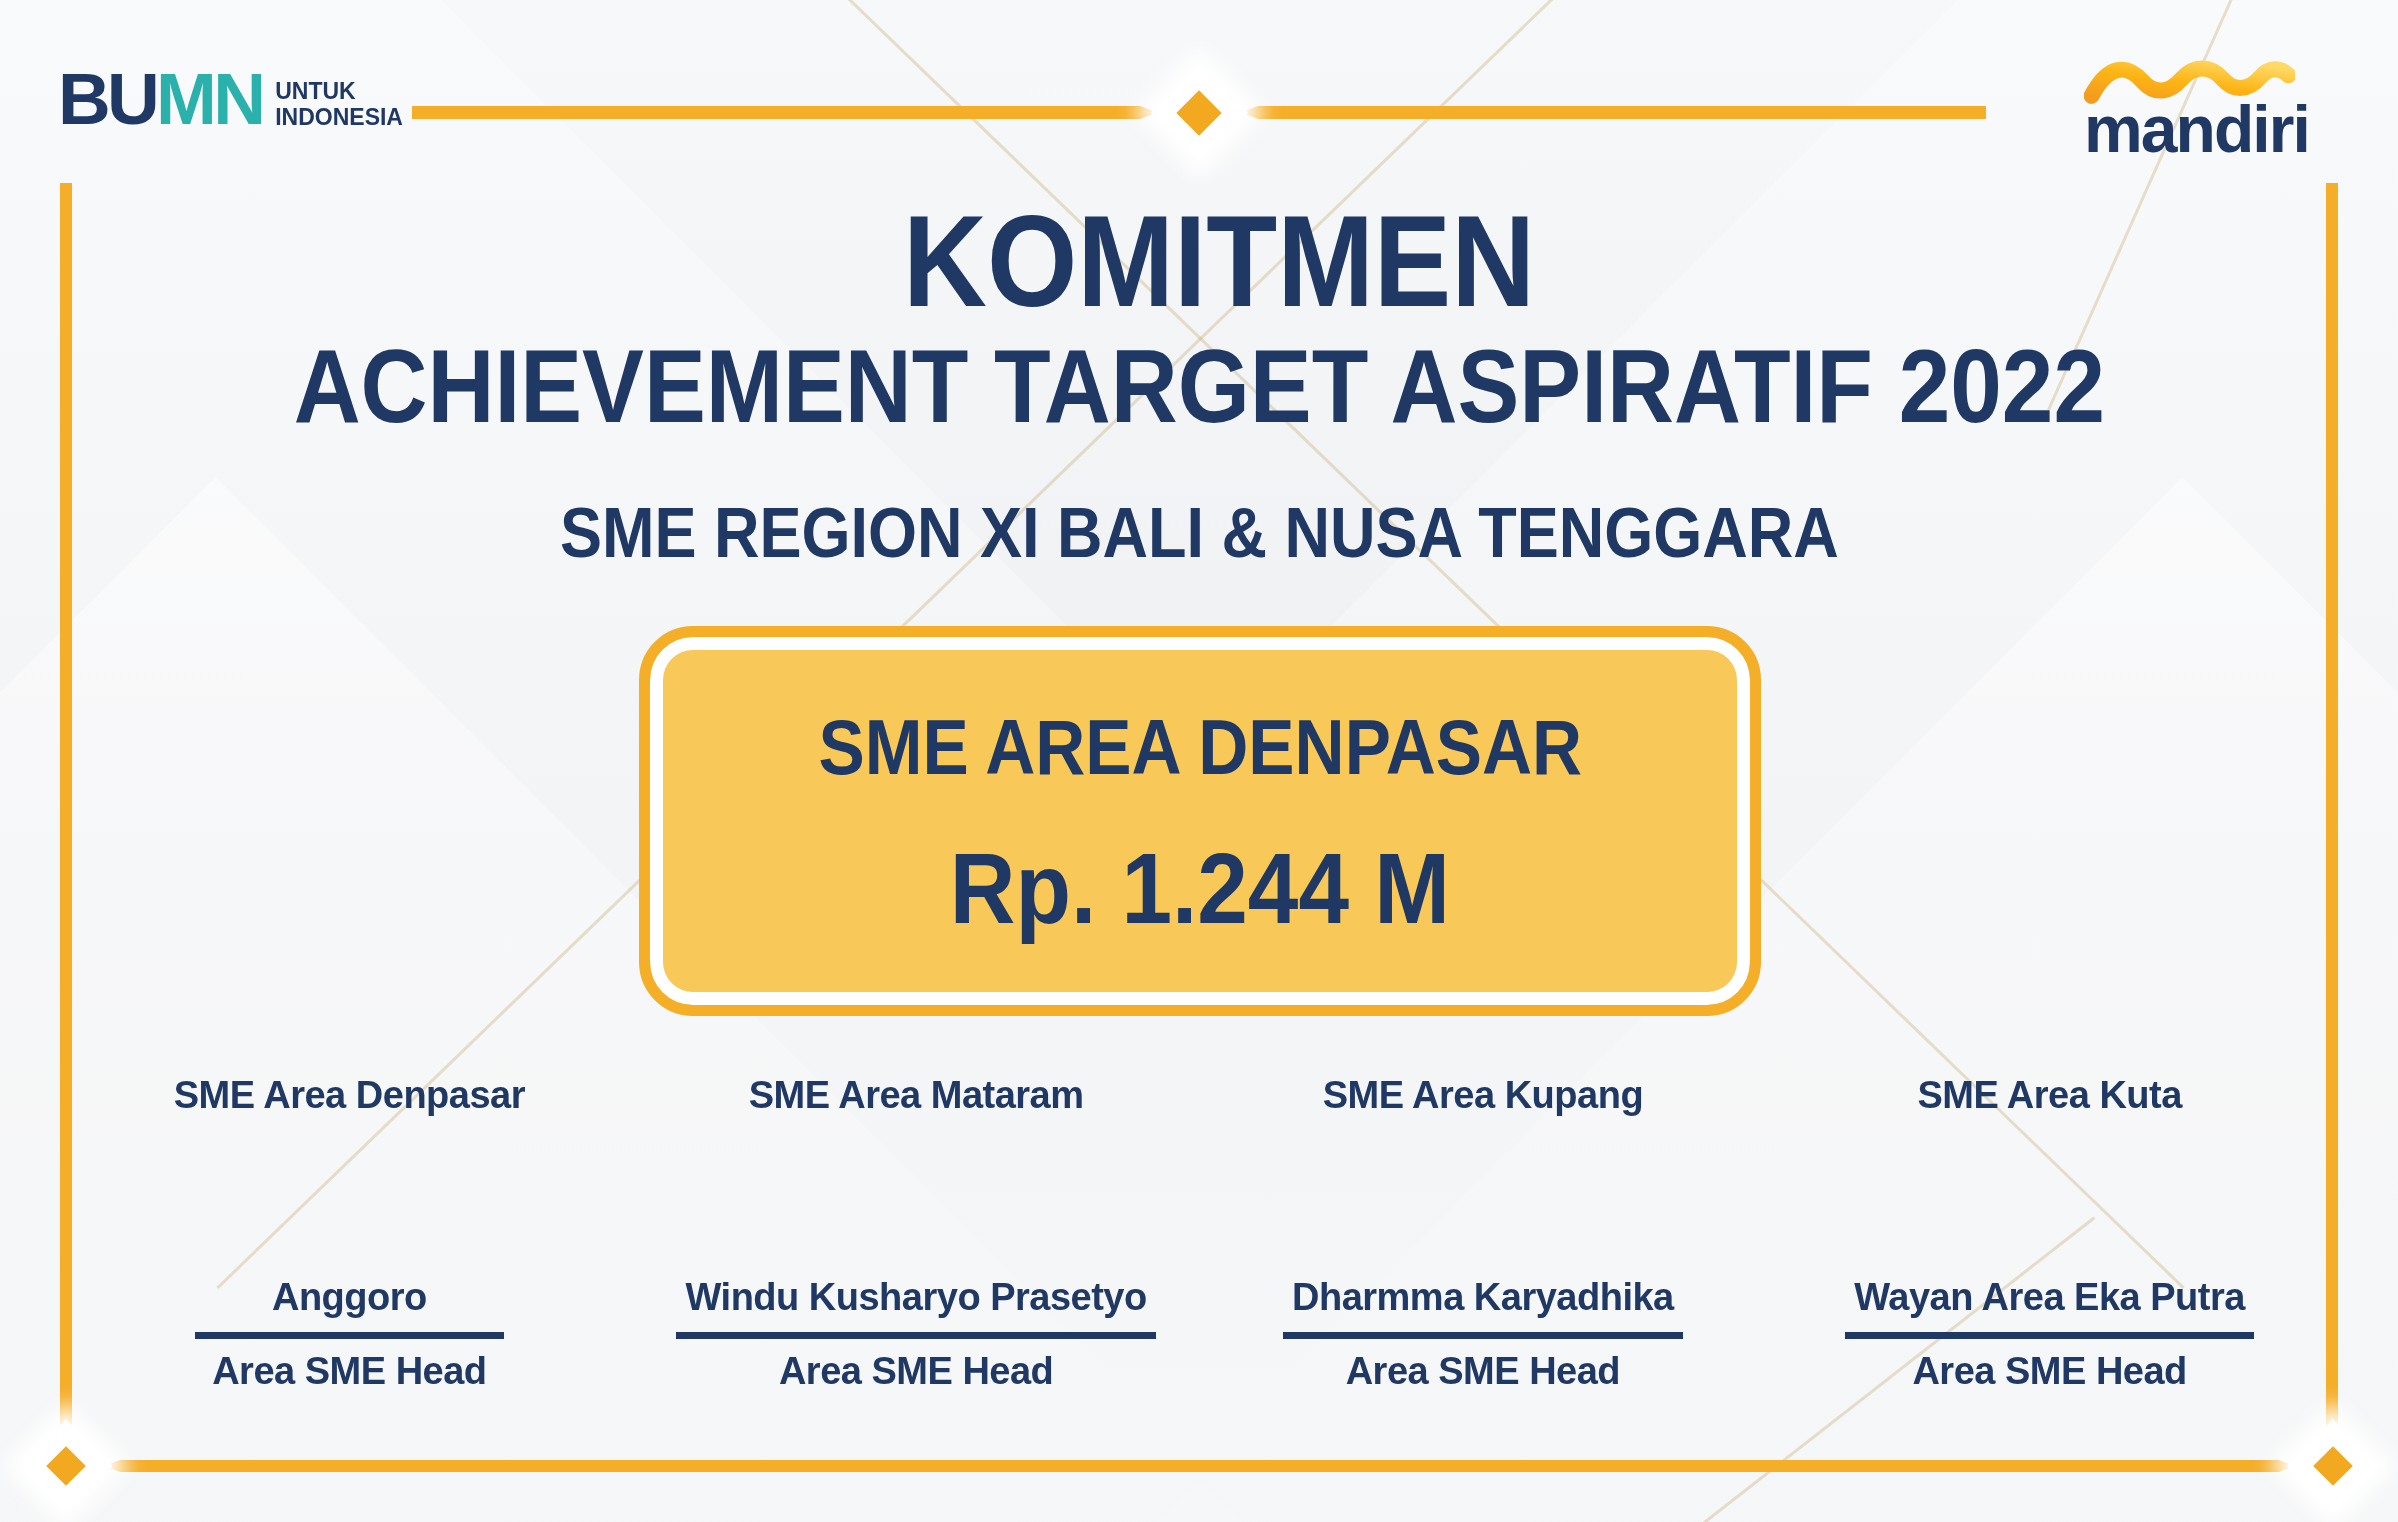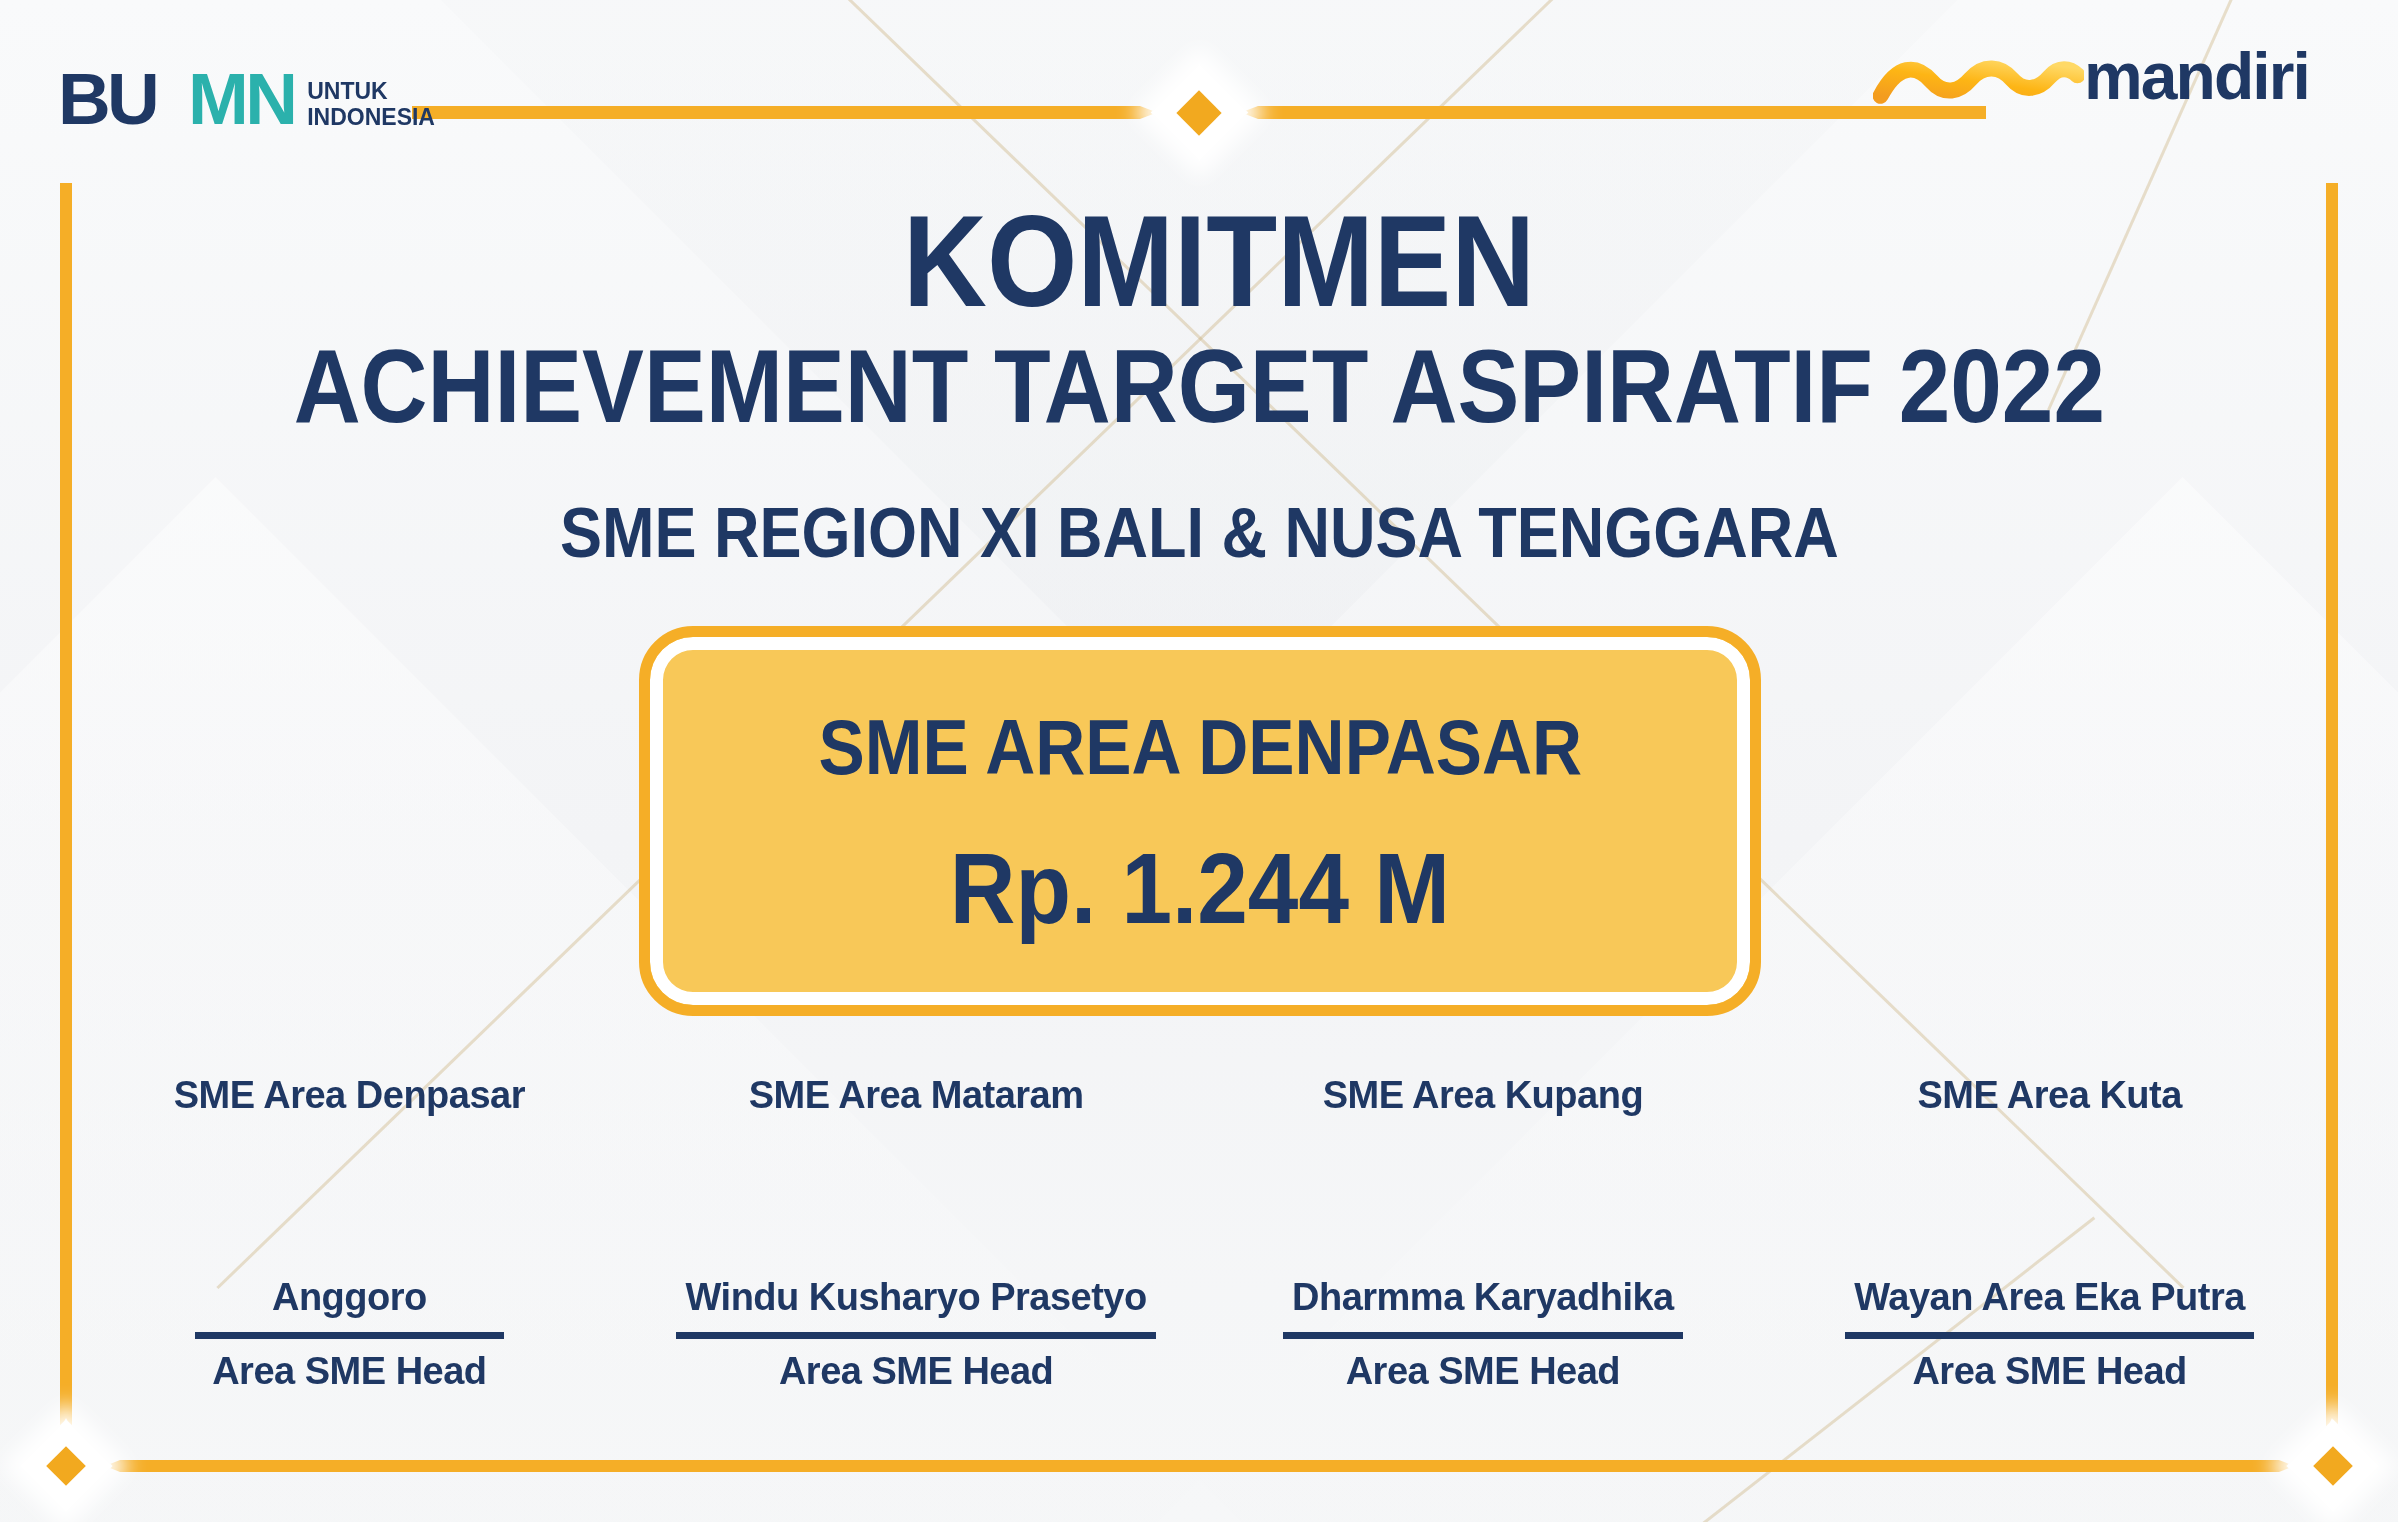--- a/index.html
+++ b/index.html
@@ -48,26 +48,26 @@
   .dia-top  { left:1183px; top:97px; width:32px; height:32px; }
   .halo-bl  { left:33px;  top:1433px; width:66px; height:66px; }
   .dia-bl   { left:52px;  top:1452px; width:28px; height:28px; }
   .halo-br  { left:2300px; top:1433px; width:66px; height:66px; }
   .dia-br   { left:2319px; top:1452px; width:28px; height:28px; }
 
   
   .bumn-logo { position:absolute; left:58px; top:62px; display:flex; align-items:center; }
   .bumn-word { font-size:73px; font-weight:800; letter-spacing:-3.7px; line-height:1; }
   .bumn-bu { color:#1F3864; }
-  .bumn-mn { color:#2BB1AC;padding-left:32px; }
+  .bumn-mn { color:#2BB1AC; }
   .bumn-tagline { margin-left:13px; margin-top:13px; color:#1F3864; font-weight:700;
     font-size:23px; line-height:1.12; letter-spacing:0; }
 
   .mandiri-logo { position:absolute; top:49px; right:47px; display:flex;
-    flex-direction:row; align-items:flex-end; }
+    flex-direction:column; align-items:flex-start; }
   .mandiri-wave { margin-right:0; }
   .mandiri-word { color:#1F3864; font-weight:700; font-size:66px; line-height:1;
     letter-spacing:-1.9px; margin-top:-13px; margin-right:43px; }
 
   
   .title-line { position:absolute; left:0; width:100%; text-align:center; color:#1F3864;
     font-weight:700; white-space:nowrap; }
   .condense { transform:scaleX(.9); transform-origin:50% 50%; }
   .t1 { top:187px; font-size:129px;padding-left:40px; }
   .t2 { top:328px; font-size:103px; }

